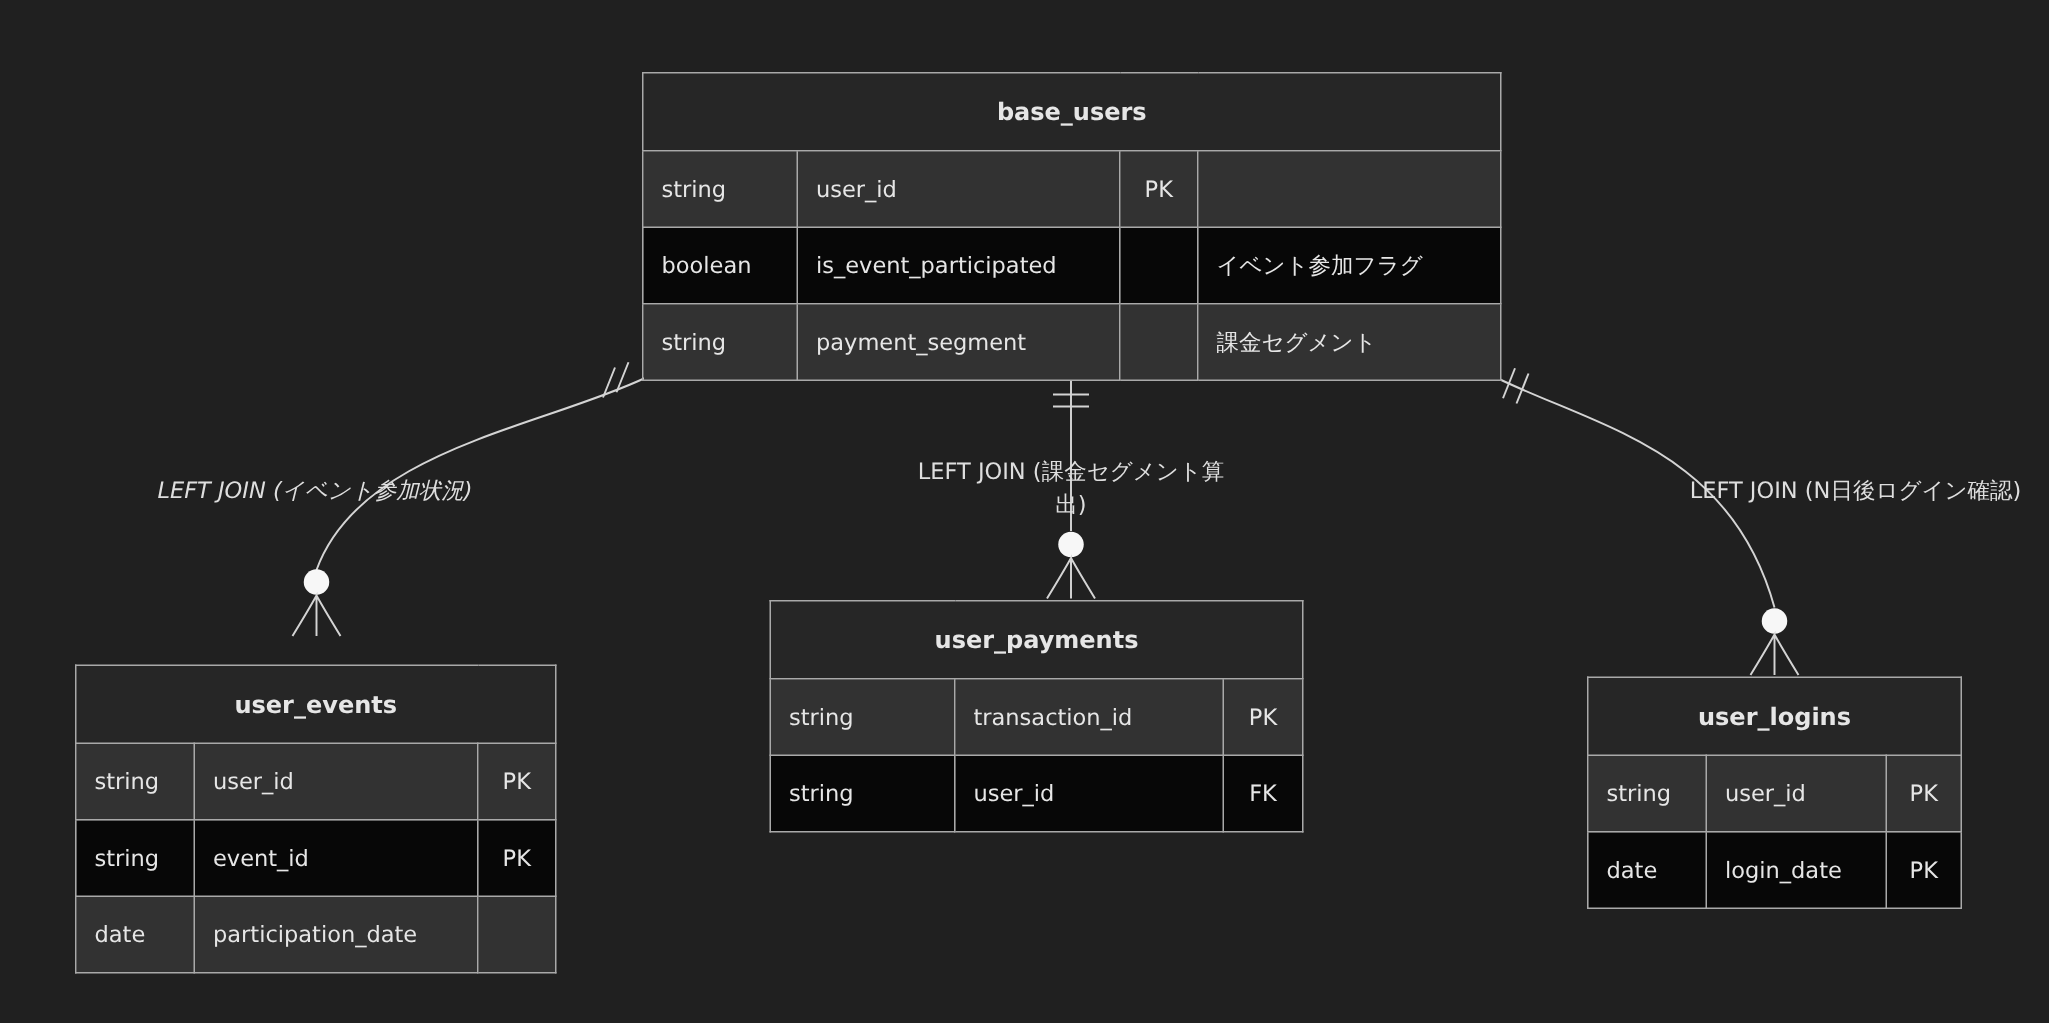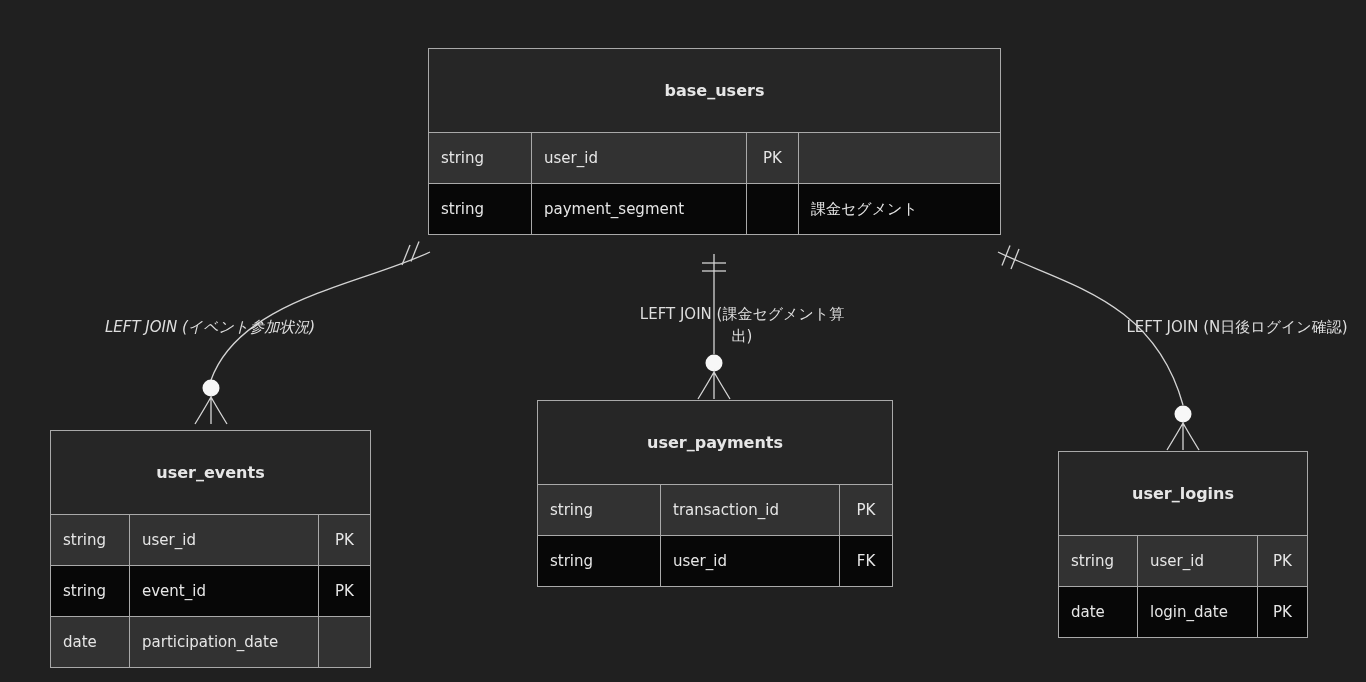--- a/index.html
+++ b/index.html
@@ -23,21 +23,21 @@
   svg.connectors{position:absolute;left:0;top:0;display:block;}
 
   table.entity{
     position:absolute;border-collapse:collapse;table-layout:fixed;
     color:var(--text);
   }
   table.entity th{
     background:var(--entity-header-bg);
     border:1px solid var(--border);
     font-size:16px;font-weight:bold;height:51px;
-    text-align:center;padding:16px;
+    text-align:center;padding:0;
   }
   table.entity td{
     border:1px solid var(--border);
     font-size:15px;font-weight:normal;height:50px;
     padding:0 6px 0 12px;overflow:hidden;white-space:nowrap;
     vertical-align:middle;
   }
   table.entity tbody tr:nth-child(odd) td{background:var(--row-odd-bg);}
   table.entity tbody tr:nth-child(even) td{background:var(--row-even-bg);}
   table.entity td.c-key{text-align:center;padding:0;margin-left:28px;}
@@ -77,21 +77,21 @@
       <g>
         <line x1="1010" y1="245.5" x2="1002" y2="265.5"></line>
         <line x1="1019" y1="249" x2="1011" y2="269"></line>
       </g>
       <circle cx="1183" cy="414" r="8.5" fill="#f7f7f7" stroke="none"></circle>
       <path d="M1167,450 Q1178,432 1183,423 L1183,450 M1183,423 Q1188,432 1199,450"></path>
     </g>
   </svg>
 
   <div class="rel-label" style="left:210px;top:316px;font-style:italic;">LEFT JOIN (イベント参加状況)</div>
-  <div class="rel-label wrap" style="left:714px;top:303px;margin-left:28px;">LEFT JOIN (課金セグメント算出)</div>
+  <div class="rel-label wrap" style="left:714px;top:303px;">LEFT JOIN (課金セグメント算出)</div>
   <div class="rel-label" style="left:1237px;top:316px;">LEFT JOIN (N日後ログイン確認)</div>
 
   <table class="entity" style="left:428px;top:48px;">
     <colgroup>
       <col style="width:103px">
         <col style="width:215px">
         <col style="width:52px">
         <col style="width:202px">
     </colgroup>
     <thead>
@@ -100,29 +100,35 @@
       </tr>
     </thead>
     <tbody>
       <tr>
         <td class="c-type">string</td>
         <td class="c-name">user_id</td>
         <td class="c-key">PK</td>
         <td class="c-comment"></td>
       </tr>
       <tr>
+        <td class="c-type">boolean</td>
+        <td class="c-name">is_event_participated</td>
+        <td class="c-key"></td>
+        <td class="c-comment">イベント参加フラグ</td>
+      </tr>
+      <tr>
         <td class="c-type">string</td>
         <td class="c-name">payment_segment</td>
         <td class="c-key"></td>
         <td class="c-comment">課金セグメント</td>
       </tr>
     </tbody>
   </table>
 
-  <table class="entity" style="left:50px;top:430px;">
+  <table class="entity" style="left:50px;top:443px;">
     <colgroup>
       <col style="width:79px">
         <col style="width:189px">
         <col style="width:52px">
     </colgroup>
     <thead>
       <tr>
         <th colspan="3">user_events</th>
       </tr>
     </thead>
@@ -138,21 +144,21 @@
         <td class="c-key">PK</td>
       </tr>
       <tr>
         <td class="c-type">date</td>
         <td class="c-name">participation_date</td>
         <td class="c-key"></td>
       </tr>
     </tbody>
   </table>
 
-  <table class="entity" style="left:537px;top:400px;border-radius:16px;">
+  <table class="entity" style="left:513px;top:400px;border-radius:16px;">
     <colgroup>
       <col style="width:123px">
         <col style="width:179px">
         <col style="width:53px">
     </colgroup>
     <thead>
       <tr>
         <th colspan="3">user_payments</th>
       </tr>
     </thead>

